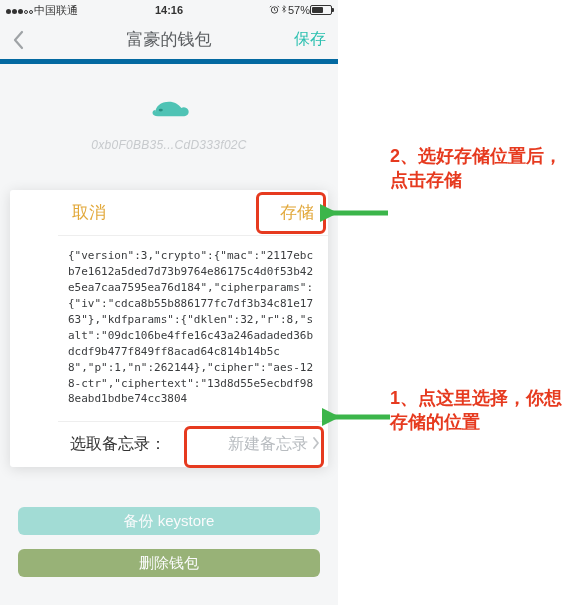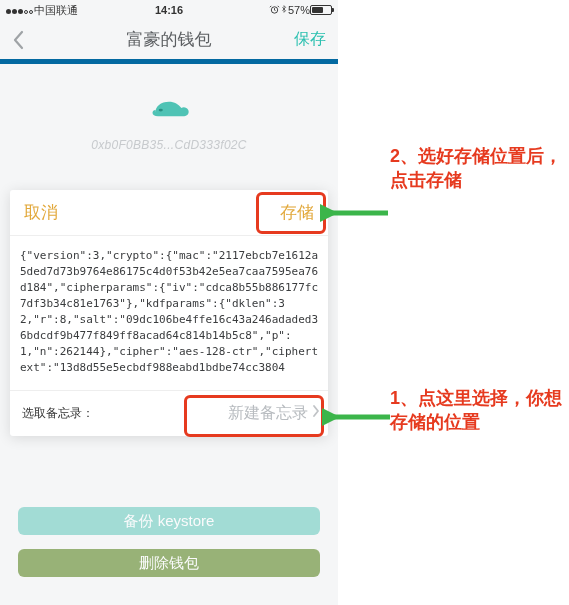--- a/index.html
+++ b/index.html
@@ -89,20 +89,21 @@
   }
 
   .sheet {
     position: absolute;
     left: 10px;
     top: 190px;
     width: 318px;
     background: #fff;
     border-radius: 3px;
     box-shadow: 0 2px 14px rgba(0,0,0,0.12);
+    padding-left: 48px;
   }
   .sheet-header {
     display: flex;
     justify-content: space-between;
     align-items: center;
     padding: 0px 8px;
     height: 46px;
     border-bottom: 1px solid #eee;
     position: relative;
   }
@@ -130,21 +131,21 @@
     min-height: 130px;
   }
   .sheet-row {
     display: flex;
     align-items: center;
     justify-content: space-between;
     padding: 12px 8px 12px 12px;
     position: relative;
   }
   .sheet-row .label {
-    font-size: 12px; color: #333;
+    font-size: 16px; color: #333;
   }
   .sheet-row .value-wrap {
     display: flex; align-items: center; gap: 4px;
     color: #b8bcc0; font-size: 16px;
   }
   .sheet-row .value-wrap svg { width: 8px; height: 14px; }
   .highlight-row {
     position: absolute;
     right: 4px; top: 4px;
     width: 140px; height: 42px;

